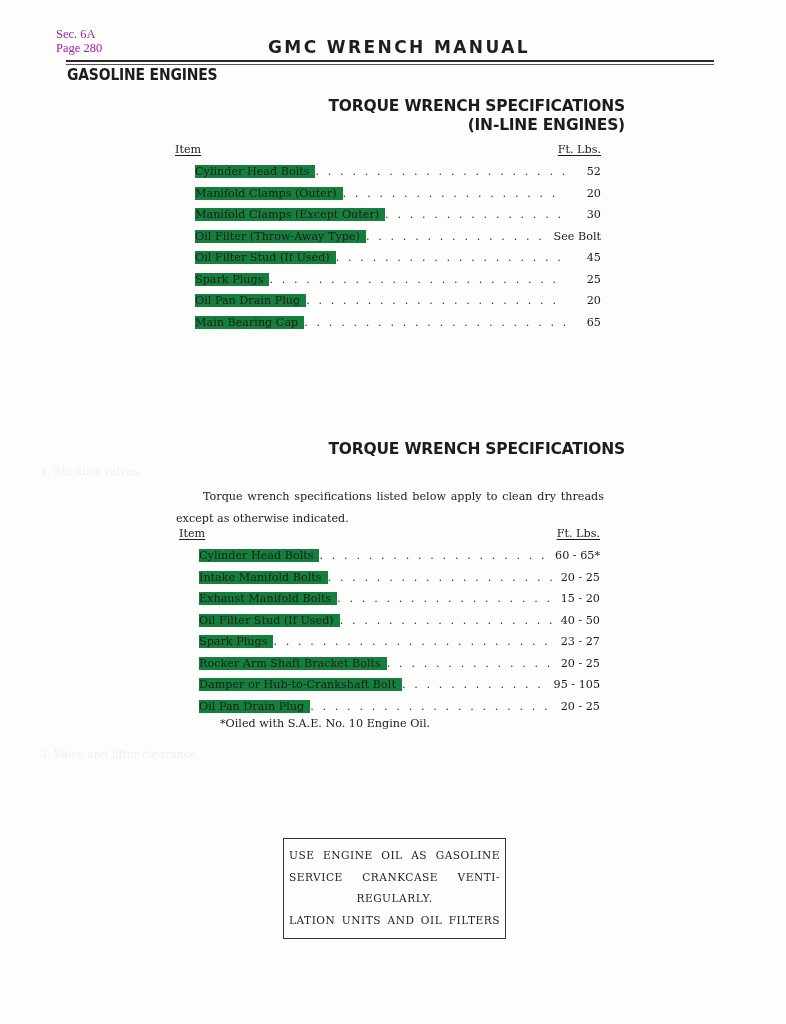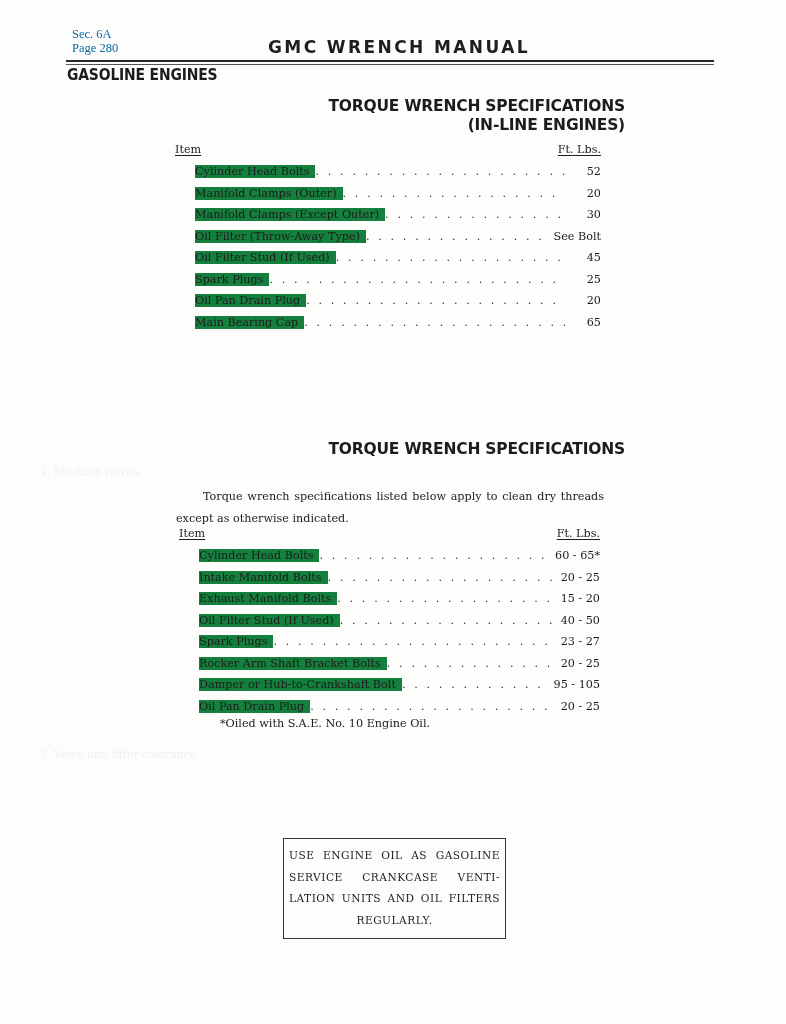--- a/index.html
+++ b/index.html
@@ -12,25 +12,25 @@
       background: #fdfdfc;
       position: relative;
       overflow: hidden;
       color: #1c1c1c;
       font-family: "DejaVu Serif", "Liberation Serif", serif;
     }
     .abs { position: absolute; }
 
     
     .sec-line {
-      left: 72px;
+      left: 56px;
       font-family: "Liberation Serif", serif;
       font-size: 12.5px;
       line-height: 14px;
-      color: #0369a1;
+      color: #a21caf;
     }
     #sec-label { top: 27px; }
     #page-label { top: 41px; }
     .manual-title {
       left: 268px;
       top: 37px;
       font-family: "DejaVu Sans", sans-serif;
       font-weight: bold;
       font-size: 17px;
       letter-spacing: 2.4px;
@@ -289,15 +289,15 @@
         <span class="val">20 - 25</span>
       </div>
     </div>
 </div>
 
 <div class="abs footnote">*Oiled with S.A.E. No. 10 Engine Oil.</div>
 
 <div class="abs notice-box">
   <span class="notice-line">USE ENGINE OIL AS GASOLINE</span>
   <span class="notice-line">SERVICE CRANKCASE VENTI-</span>
+  <span class="notice-line last">REGULARLY.</span>
   <span class="notice-line">LATION UNITS AND OIL FILTERS</span>
-  <span class="notice-line last">REGULARLY.</span>
 </div>
 
 </body></html>

